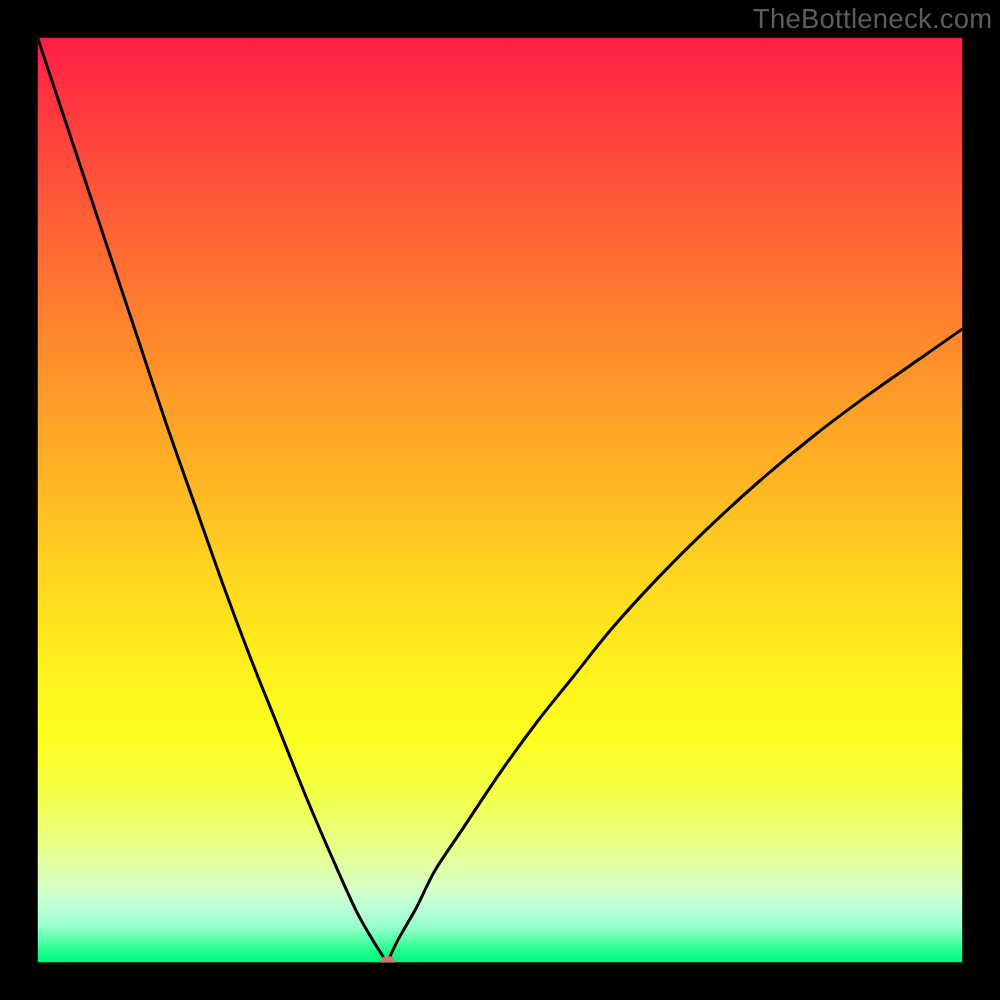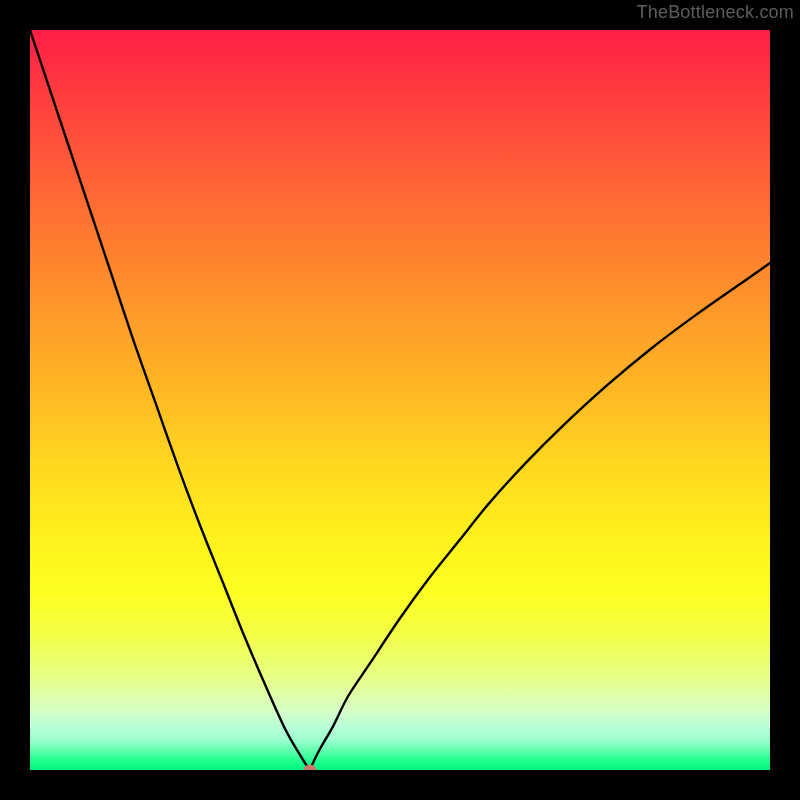--- a/index.html
+++ b/index.html
@@ -15,21 +15,21 @@
     position: relative;
     width: 800px;
     height: 800px;
     background: #000;
   }
   .watermark {
     position: absolute;
     top: 2px;
     right: 6px;
     color: #5d5d5d;
-    font-size: 18px;
+    font-size: 22px;
     font-weight: 500;
     letter-spacing: 0.2px;
     z-index: 20;
   }
   .plot-clip {
     position: absolute;
     left: 30px;
     top: 30px;
     width: 740px;
     height: 740px;

